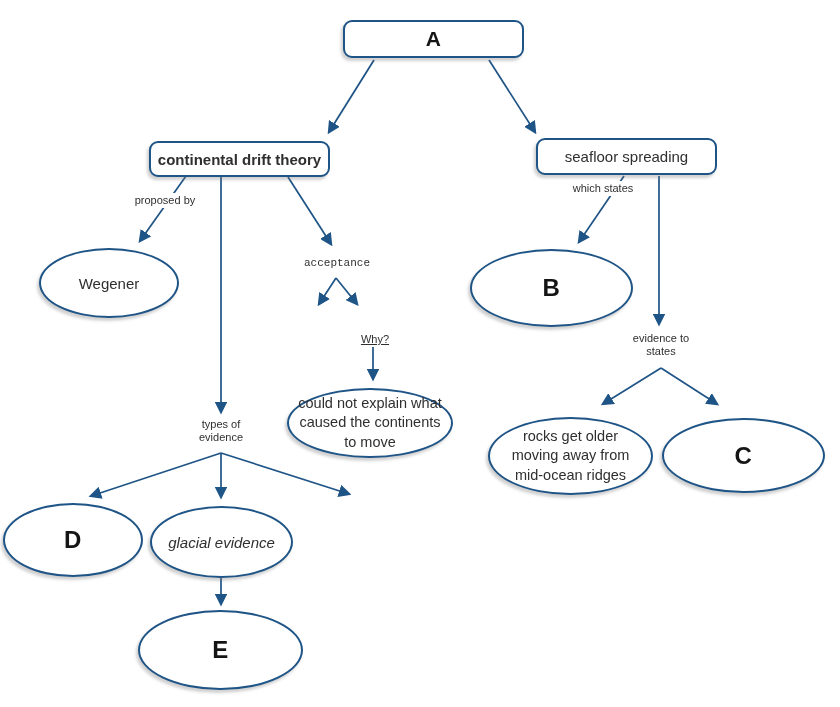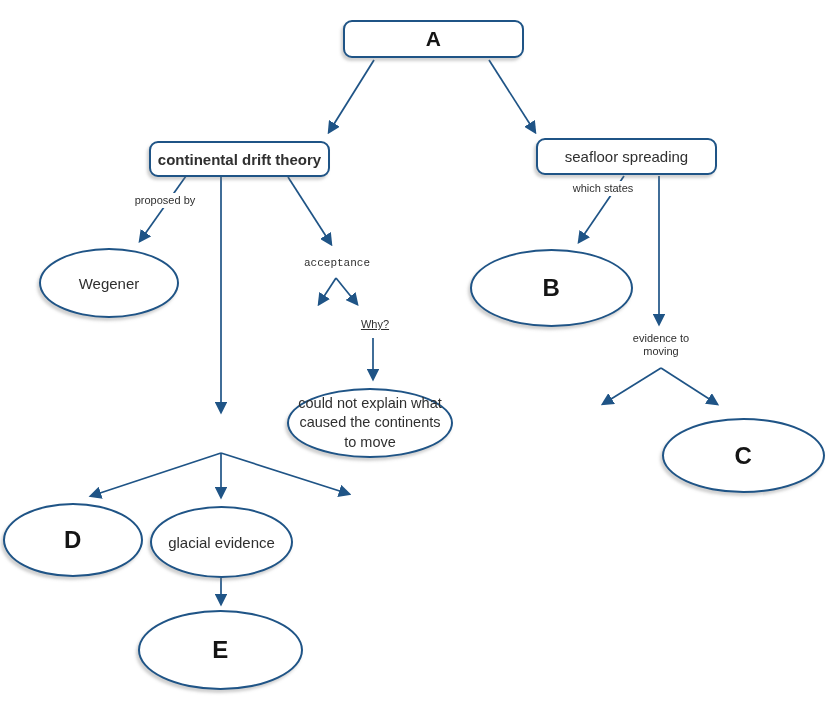--- a/index.html
+++ b/index.html
@@ -84,48 +84,52 @@
   <div class="node box" style="left:149px;top:141px;width:181px;height:36px;font-weight:bold;">
     <span>continental drift theory</span>
   </div>
 
   <div class="node box" style="left:536px;top:138px;width:181px;height:37px;">
     <span>seafloor spreading</span>
   </div>
 
   <div class="edge-label" style="left:121px;top:193px;width:88px;">proposed by</div>
   <div class="edge-label" style="left:296px;top:256px;width:82px;font-family:Liberation Mono, monospace;">acceptance</div>
-  <div class="edge-label" style="left:352px;top:317px;width:46px;text-decoration:underline;">Why?</div>
+  <div class="edge-label" style="left:352px;top:332px;width:46px;text-decoration:underline;">Why?</div>
+  <div class="edge-label" style="left:189px;top:417px;width:64px;">types of evidence</div>
   <div class="edge-label" style="left:558px;top:181px;width:90px;">which states</div>
-  <div class="edge-label" style="left:622px;top:331px;width:78px;">evidence to moving</div>
+  <div class="edge-label" style="left:622px;top:331px;width:78px;">evidence to states</div>
 
   <div class="node ellipse" style="left:39px;top:248px;width:140px;height:70px;text-align:center;">
     <span>Wegener</span>
   </div>
 
 
   <div class="node ellipse small-text" style="left:287px;top:388px;width:166px;height:70px;">
     <span class="inner-text" style="width:146px;">could not explain what caused the continents to move</span>
   </div>
 
   <div class="node ellipse" style="left:3px;top:503px;width:140px;height:74px;">
     <span class="letter">D</span>
   </div>
 
-  <div class="node ellipse" style="left:150px;top:506px;width:143px;height:72px;">
+  <div class="node ellipse" style="left:150px;top:506px;width:143px;height:72px;font-style:italic;">
     <span>glacial evidence</span>
   </div>
 
 
   <div class="node ellipse" style="left:138px;top:610px;width:165px;height:80px;">
     <span class="letter">E</span>
   </div>
 
   <div class="node ellipse" style="left:470px;top:249px;width:163px;height:78px;">
     <span class="letter">B</span>
   </div>
 
+  <div class="node ellipse small-text" style="left:488px;top:417px;width:165px;height:78px;">
+    <span class="inner-text" style="width:140px;">rocks get older moving away from mid-ocean ridges</span>
+  </div>
 
   <div class="node ellipse" style="left:662px;top:418px;width:163px;height:75px;">
     <span class="letter">C</span>
   </div>
 
 </div>
 
 </body></html>

